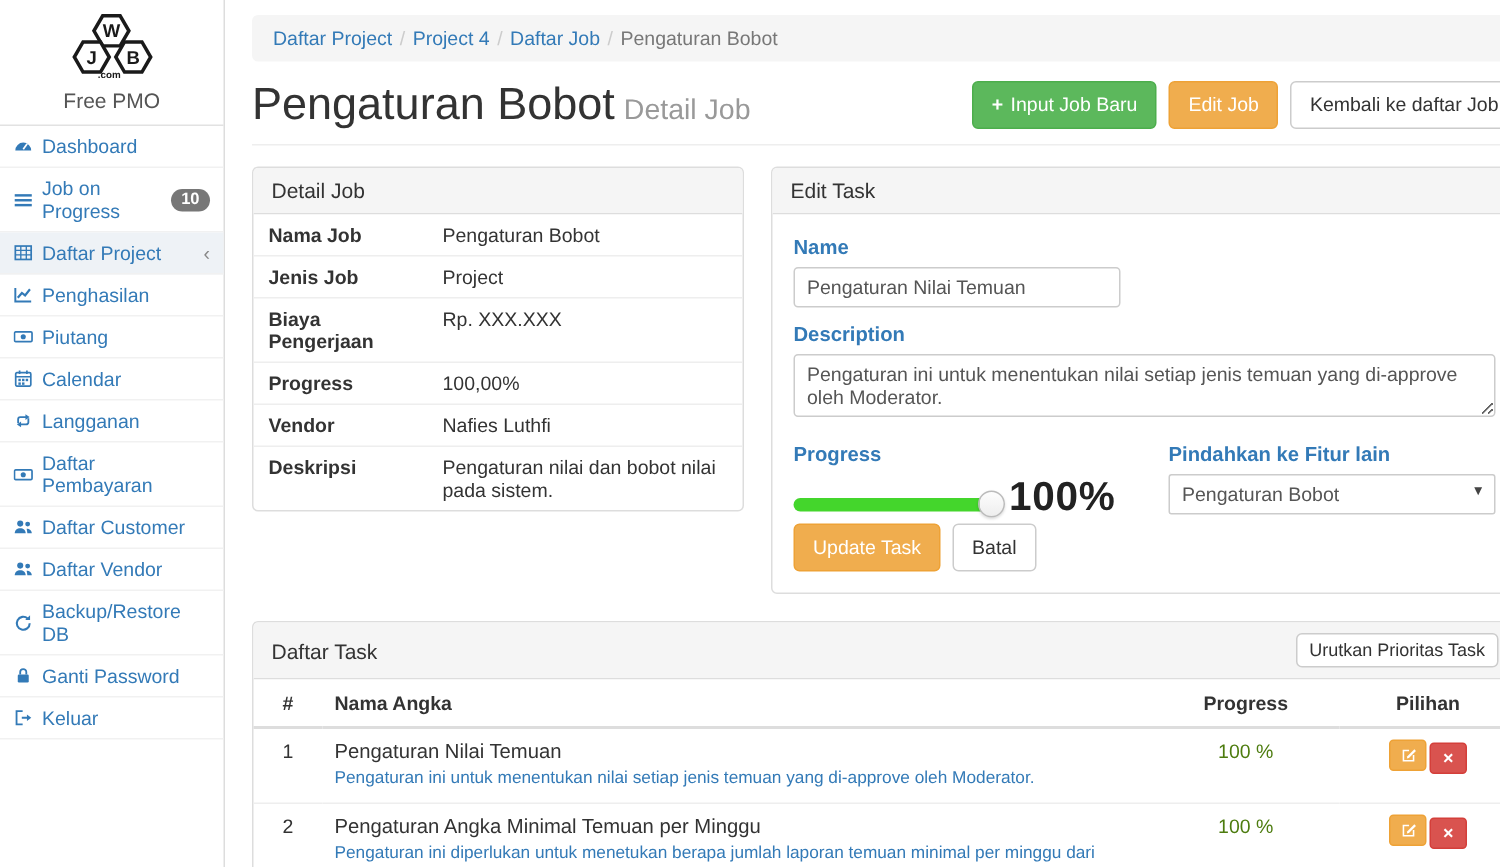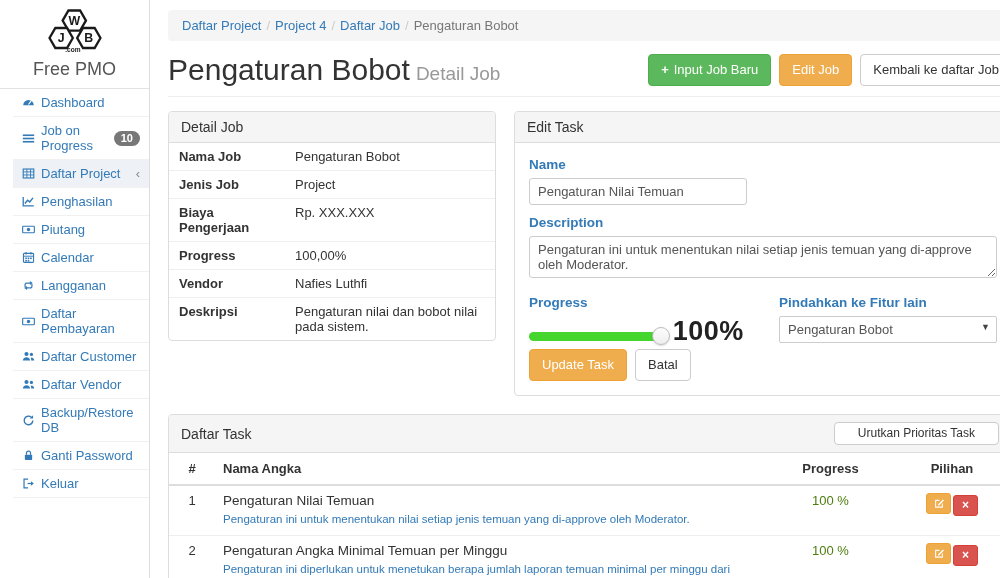--- a/index.html
+++ b/index.html
@@ -6,22 +6,22 @@
   html,body { background:#fff; }
   body {
     width:1000px; height:578px; overflow:hidden;
     font-family:"Liberation Sans", sans-serif; font-size:13px; color:#333;
   }
   .app { display:flex; width:1000px; min-height:578px; }
 
   
   .sidebar { width:150px; flex:0 0 150px; border-right:1px solid #ddd; background:#fff; }
   .logo-box { padding:6px 0 8px; border-bottom:1px solid #e2e2e2; text-align:center; }
-  .brand-name { color:#555; font-size:18px; margin-top:2px; }
-  .nav { list-style:none;padding-left:13px; }
+  .brand-name { color:#555; font-size:14px; margin-top:2px; }
+  .nav { list-style:none; }
   .nav-item { display:flex; align-items:center; gap:6px; padding:6px 9px; border-bottom:1px solid #f1f1f1;
               color:#337ab7; cursor:pointer; font-size:13px; }
   .nav-item.active { background:#eef2f6; }
   .nav-item svg { flex:0 0 13px; }
   .badge-pill { margin-left:auto; background:#777; color:#fff; border-radius:10px;
                 font-size:11px; font-weight:bold; padding:2px 7px; line-height:1; }
   .chevron { margin-left:auto; color:#888; font-size:13px; }
 
   
   .main { flex:1; padding:10px 15px 0 18px; }
@@ -34,21 +34,21 @@
   .page-title { font-size:30px; font-weight:normal; color:#333; }
   .page-subtitle { font-size:19px; color:#999; margin-left:6px; }
   .header-buttons { display:flex; gap:8px; }
 
   .btn { display:inline-flex; align-items:center; gap:5px; border-radius:4px; padding:6px 12px;
          font-size:13px; border:1px solid transparent; cursor:pointer; line-height:1.4;
          font-family:"Liberation Sans", sans-serif; }
   .btn-success { background:#5cb85c; border-color:#4cae4c; color:#fff; }
   .btn-warning { background:#f0ad4e; border-color:#eea236; color:#fff; }
   .btn-default { background:#fff; border-color:#ccc; color:#333; }
-  .btn-xs { padding:2px 23px; font-size:12px;text-align:center; }
+  .btn-xs { padding:2px 8px; font-size:12px;text-align:center; }
   .plus-glyph { font-weight:bold; }
 
   
   .content-row { display:flex; gap:18px; align-items:flex-start; }
   .panel { border:1px solid #ddd; border-radius:4px; background:#fff; }
   .panel-heading { background:#f5f5f5; border-bottom:1px solid #ddd; padding:7px 12px;
                    font-size:14px; color:#333; border-radius:3px 3px 0 0;
                    display:flex; align-items:center; justify-content:space-between; }
 
   

